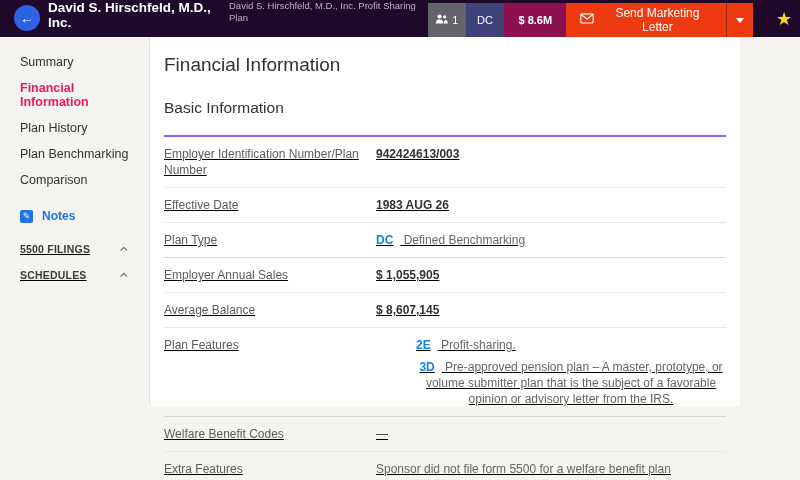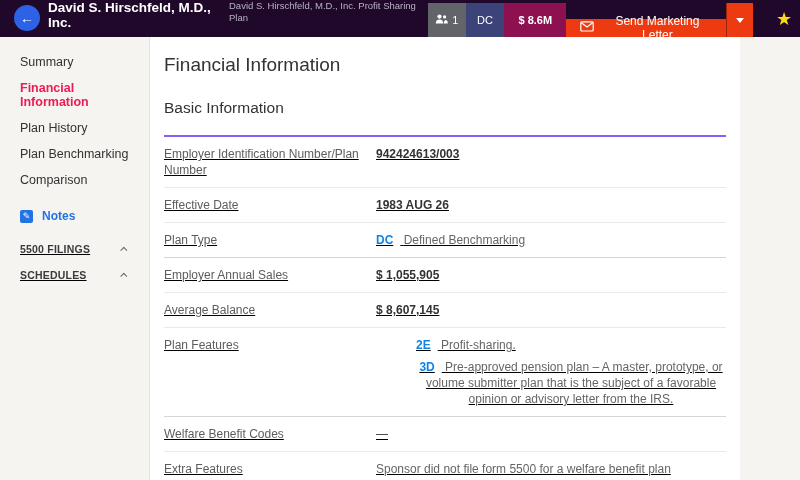--- a/index.html
+++ b/index.html
@@ -14,33 +14,33 @@
     margin:5px 8px 0 14px; cursor:pointer; flex:0 0 auto; padding:0; }
   .titles { display:flex; flex-direction:row; justify-content:center; }
   .titles .t1 { font-size:13.5px; font-weight:bold; line-height:15px; }
   .titles .t2 { font-size:9.5px; color:#b9b3c4; line-height:12px; }
   .bar-right { margin-left:auto; display:flex; align-items:flex-end; height:37px; }
   .chip { height:34px; display:flex; align-items:center; justify-content:center;
     font-size:11px; color:#fff; gap:4px; }
   .chip-participants { width:40px; background:#63636a; }
   .chip-dc { width:41px; background:#3b4379; }
   .chip-assets { width:66px; background:#8d1150; font-weight:bold; }
-  .sml-btn { height:18px; background:#ee3a10; border:none; color:#fff;
+  .sml-btn { height:34px; background:#ee3a10; border:none; color:#fff;
     font-size:12px; display:flex; align-items:center; gap:8px; padding:0 14px;
     cursor:pointer; font-family:inherit; }
   .sml-caret { height:34px; width:28px; background:#ee3a10; border:none;
     border-left:1px solid rgba(0,0,0,0.35); cursor:pointer; display:flex;
     align-items:center; justify-content:center; }
   .caret-down { width:0; height:0; border-left:4px solid transparent;
     border-right:4px solid transparent; border-top:5px solid #fff; }
   .star { align-self:center; margin-left:15px; font-size:18px; color:#ffd912;
     background:none; border:none; cursor:pointer; line-height:18px; padding:0 8px; }
 
   
-  .page { display:flex; height:443px; }
+  .page { display:flex; height:369px; }
   .sidebar { width:150px; flex:0 0 150px; background:#f6f4f1;
     border-right:1px solid #e4e2df; padding-top:14px; }
   .nav-item { font-size:12.5px; color:#323232; padding:4px 20px; cursor:pointer;
     line-height:14px; margin-bottom:4px; }
   .nav-item.active { color:#ef1a55; font-weight:bold; }
   .notes-row { display:flex; align-items:center; gap:9px; padding:4px 20px;
     margin-top:14px; margin-bottom:10px; cursor:pointer; }
   .notes-icon { width:13px; height:13px; background:#2273e3; border-radius:2px;
     color:#fff; font-size:9px; line-height:13px; text-align:center; }
   .notes-label { font-size:12px; color:#2273e3; font-weight:bold; }

